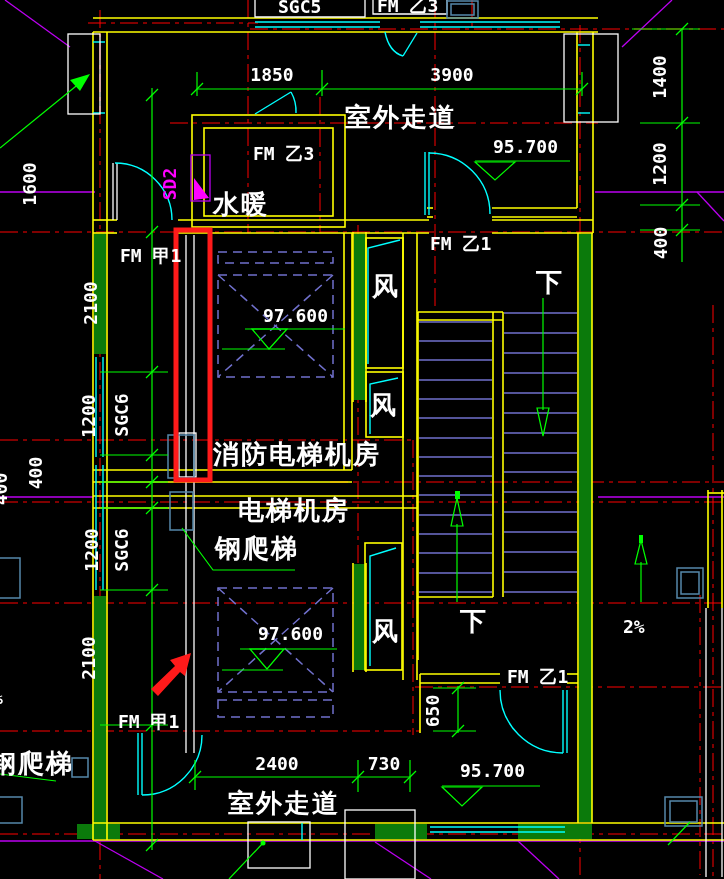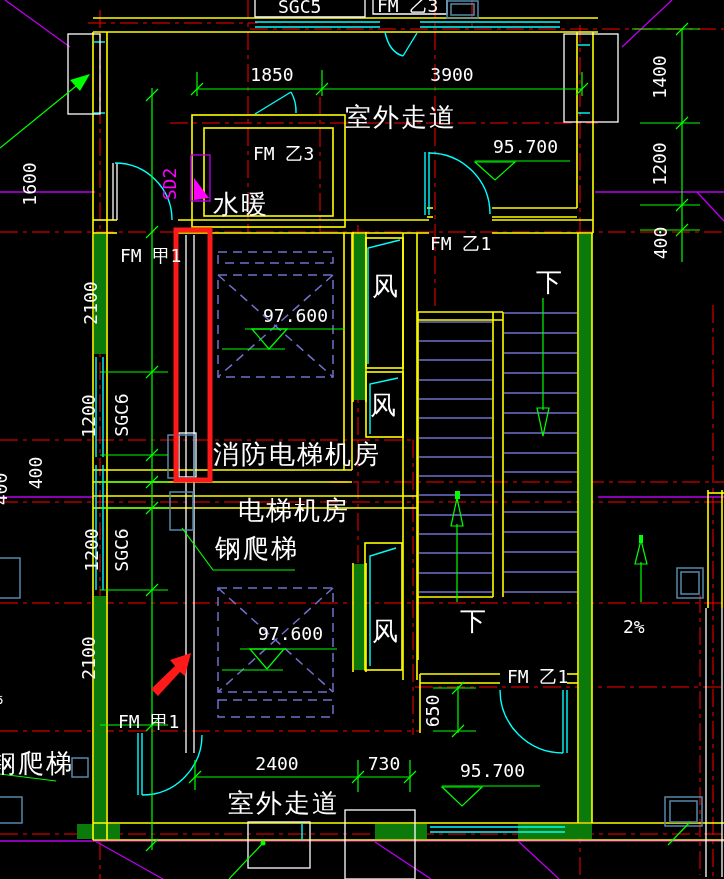--- a/index.html
+++ b/index.html
@@ -1,16 +1,16 @@
 <!DOCTYPE html>
 <html><head>
 <meta charset="utf-8">
 <style>
   html,body{margin:0;padding:0;background:#000;}
-  .stage{position:relative;width:724px;height:879px;background:#000;overflow:hidden;}
+  .stage{position:relative;width:724px;height:879px;background:#000;overflow:hidden;font-weight:bold;}
   svg{display:block;}
   
   .rd{stroke:#ff0000;stroke-width:1;fill:none;stroke-dasharray:18 5 4 5;}
   .r {stroke:#ff0000;stroke-width:1.2;fill:none;}
   .y {stroke:#ffff00;stroke-width:1.6;fill:none;}
   .g {stroke:#00ff00;stroke-width:1.2;fill:none;}
   .gf{fill:#00ff00;stroke:none;}
   .c {stroke:#00ffff;stroke-width:1.4;fill:none;}
   .w {stroke:#ffffff;stroke-width:1.3;fill:none;}
   .m {stroke:#bb00f0;stroke-width:1.3;fill:none;}

